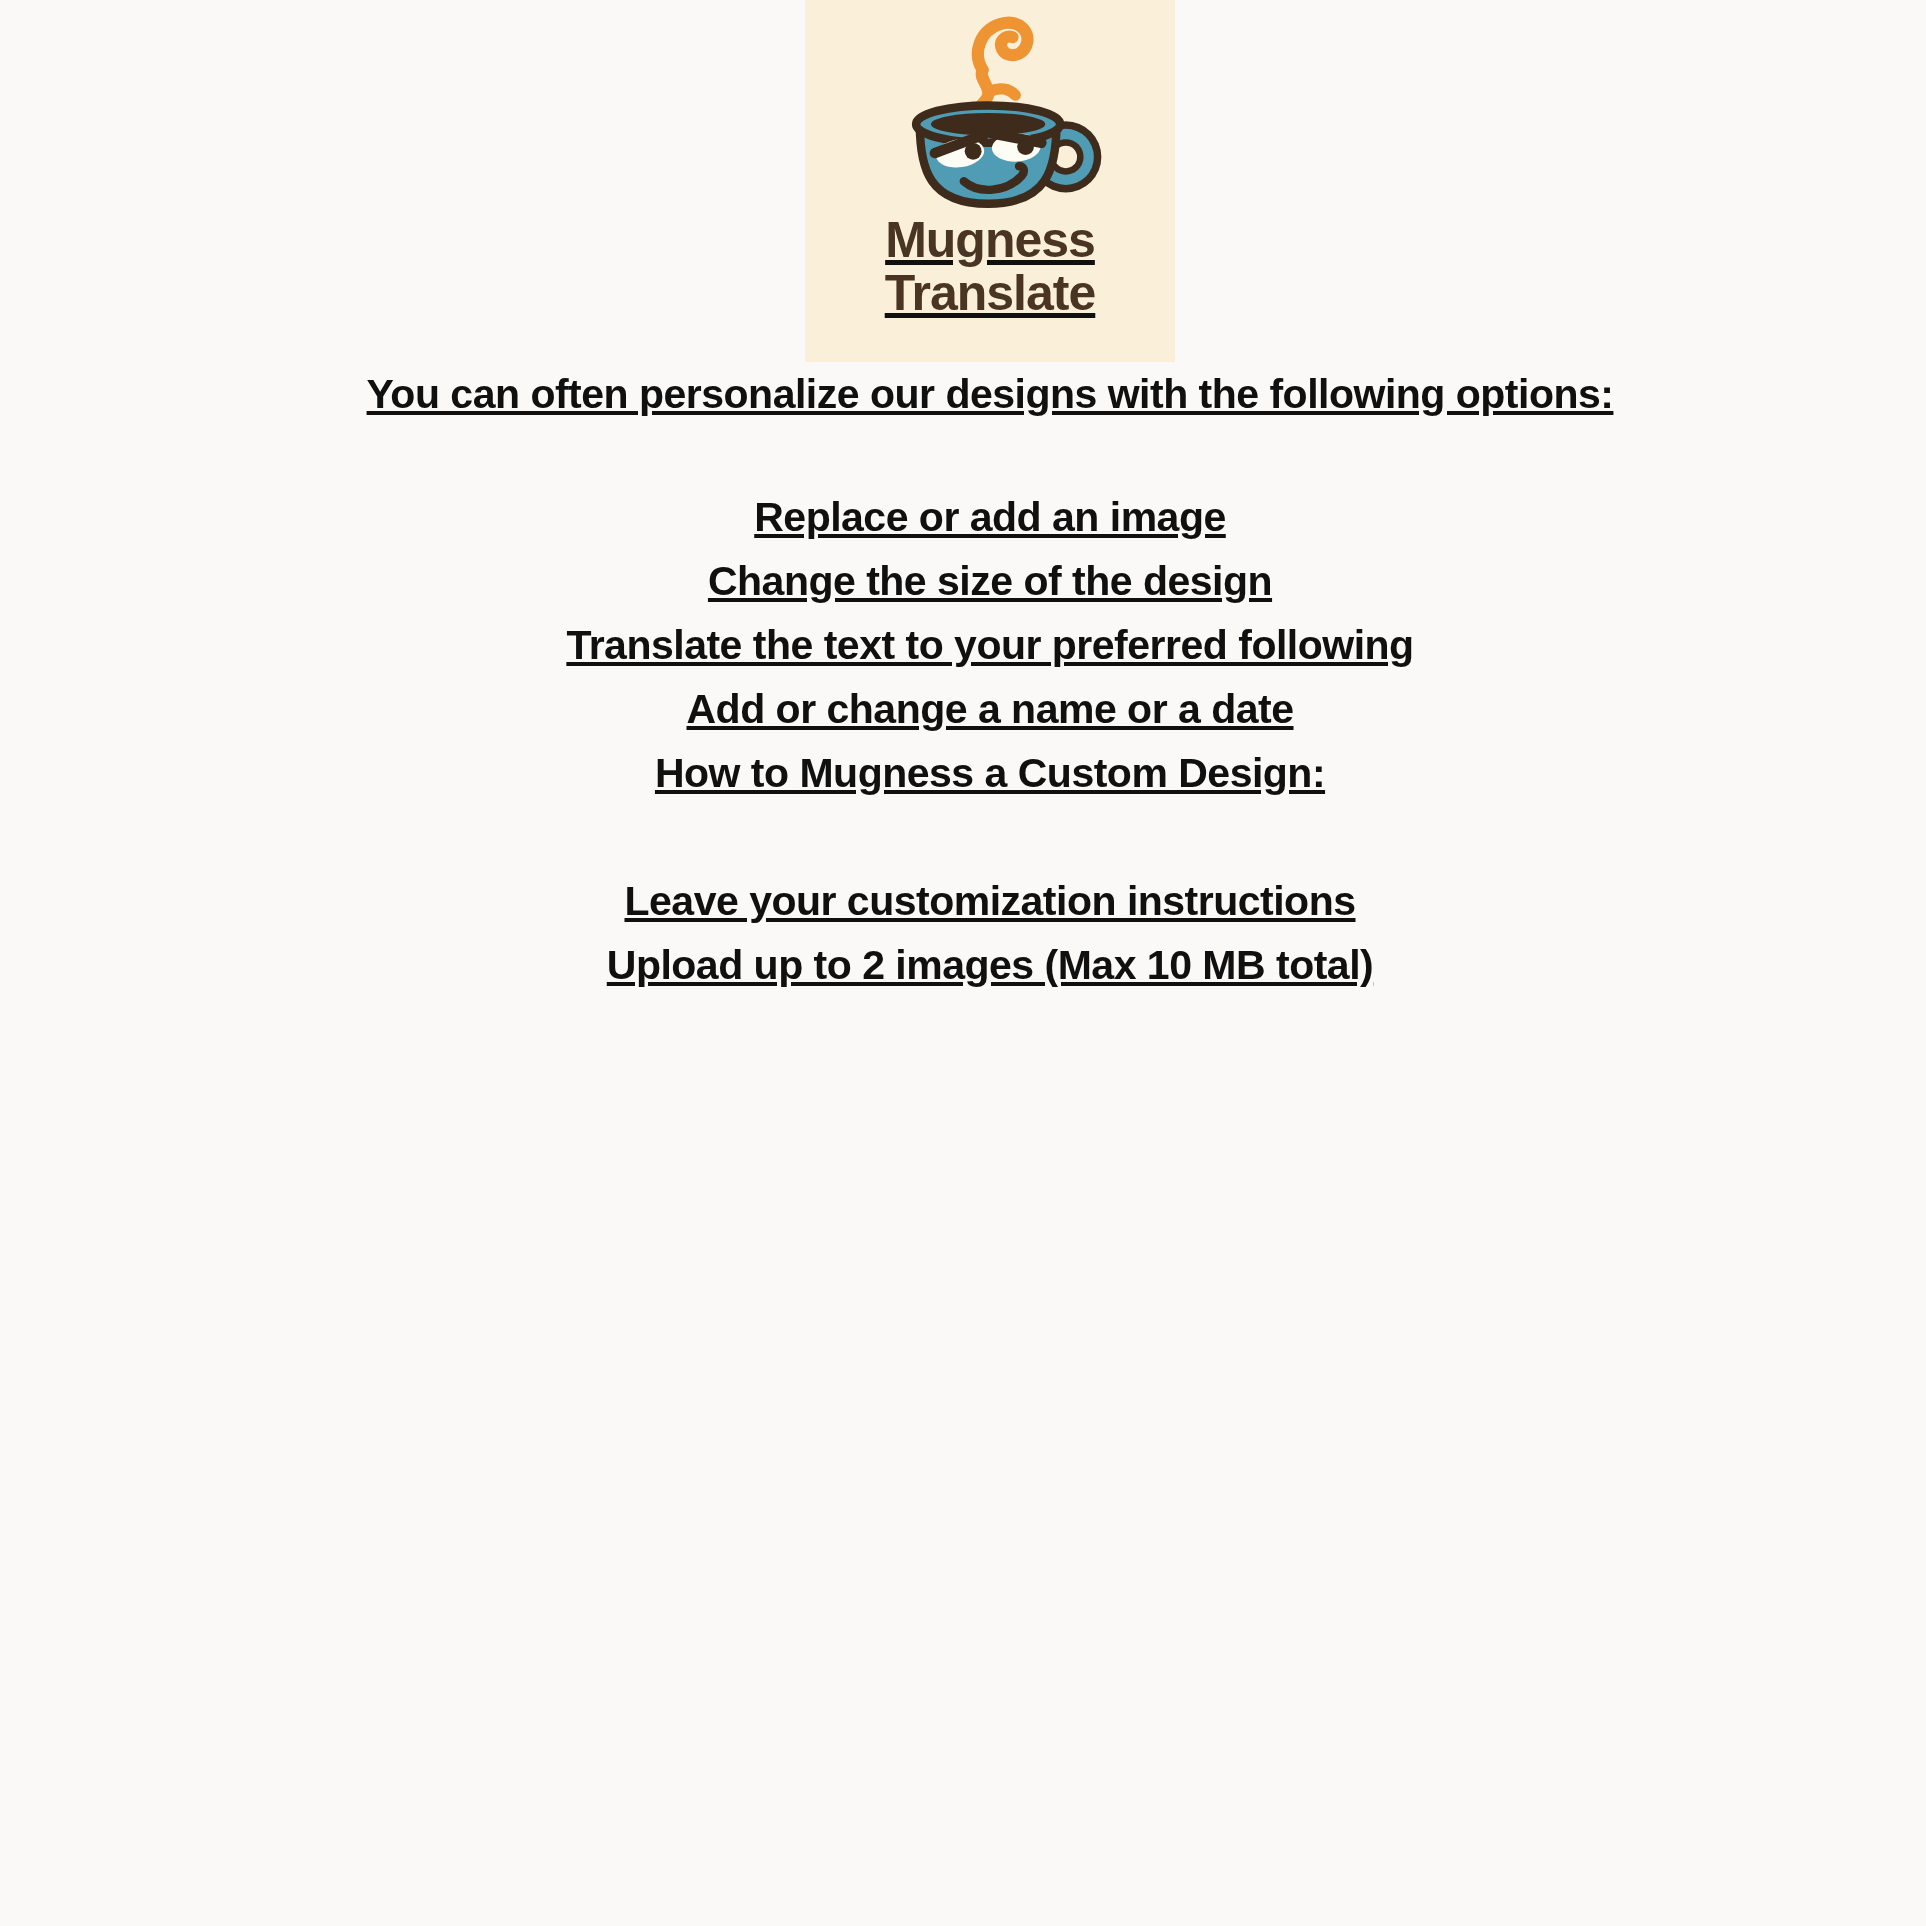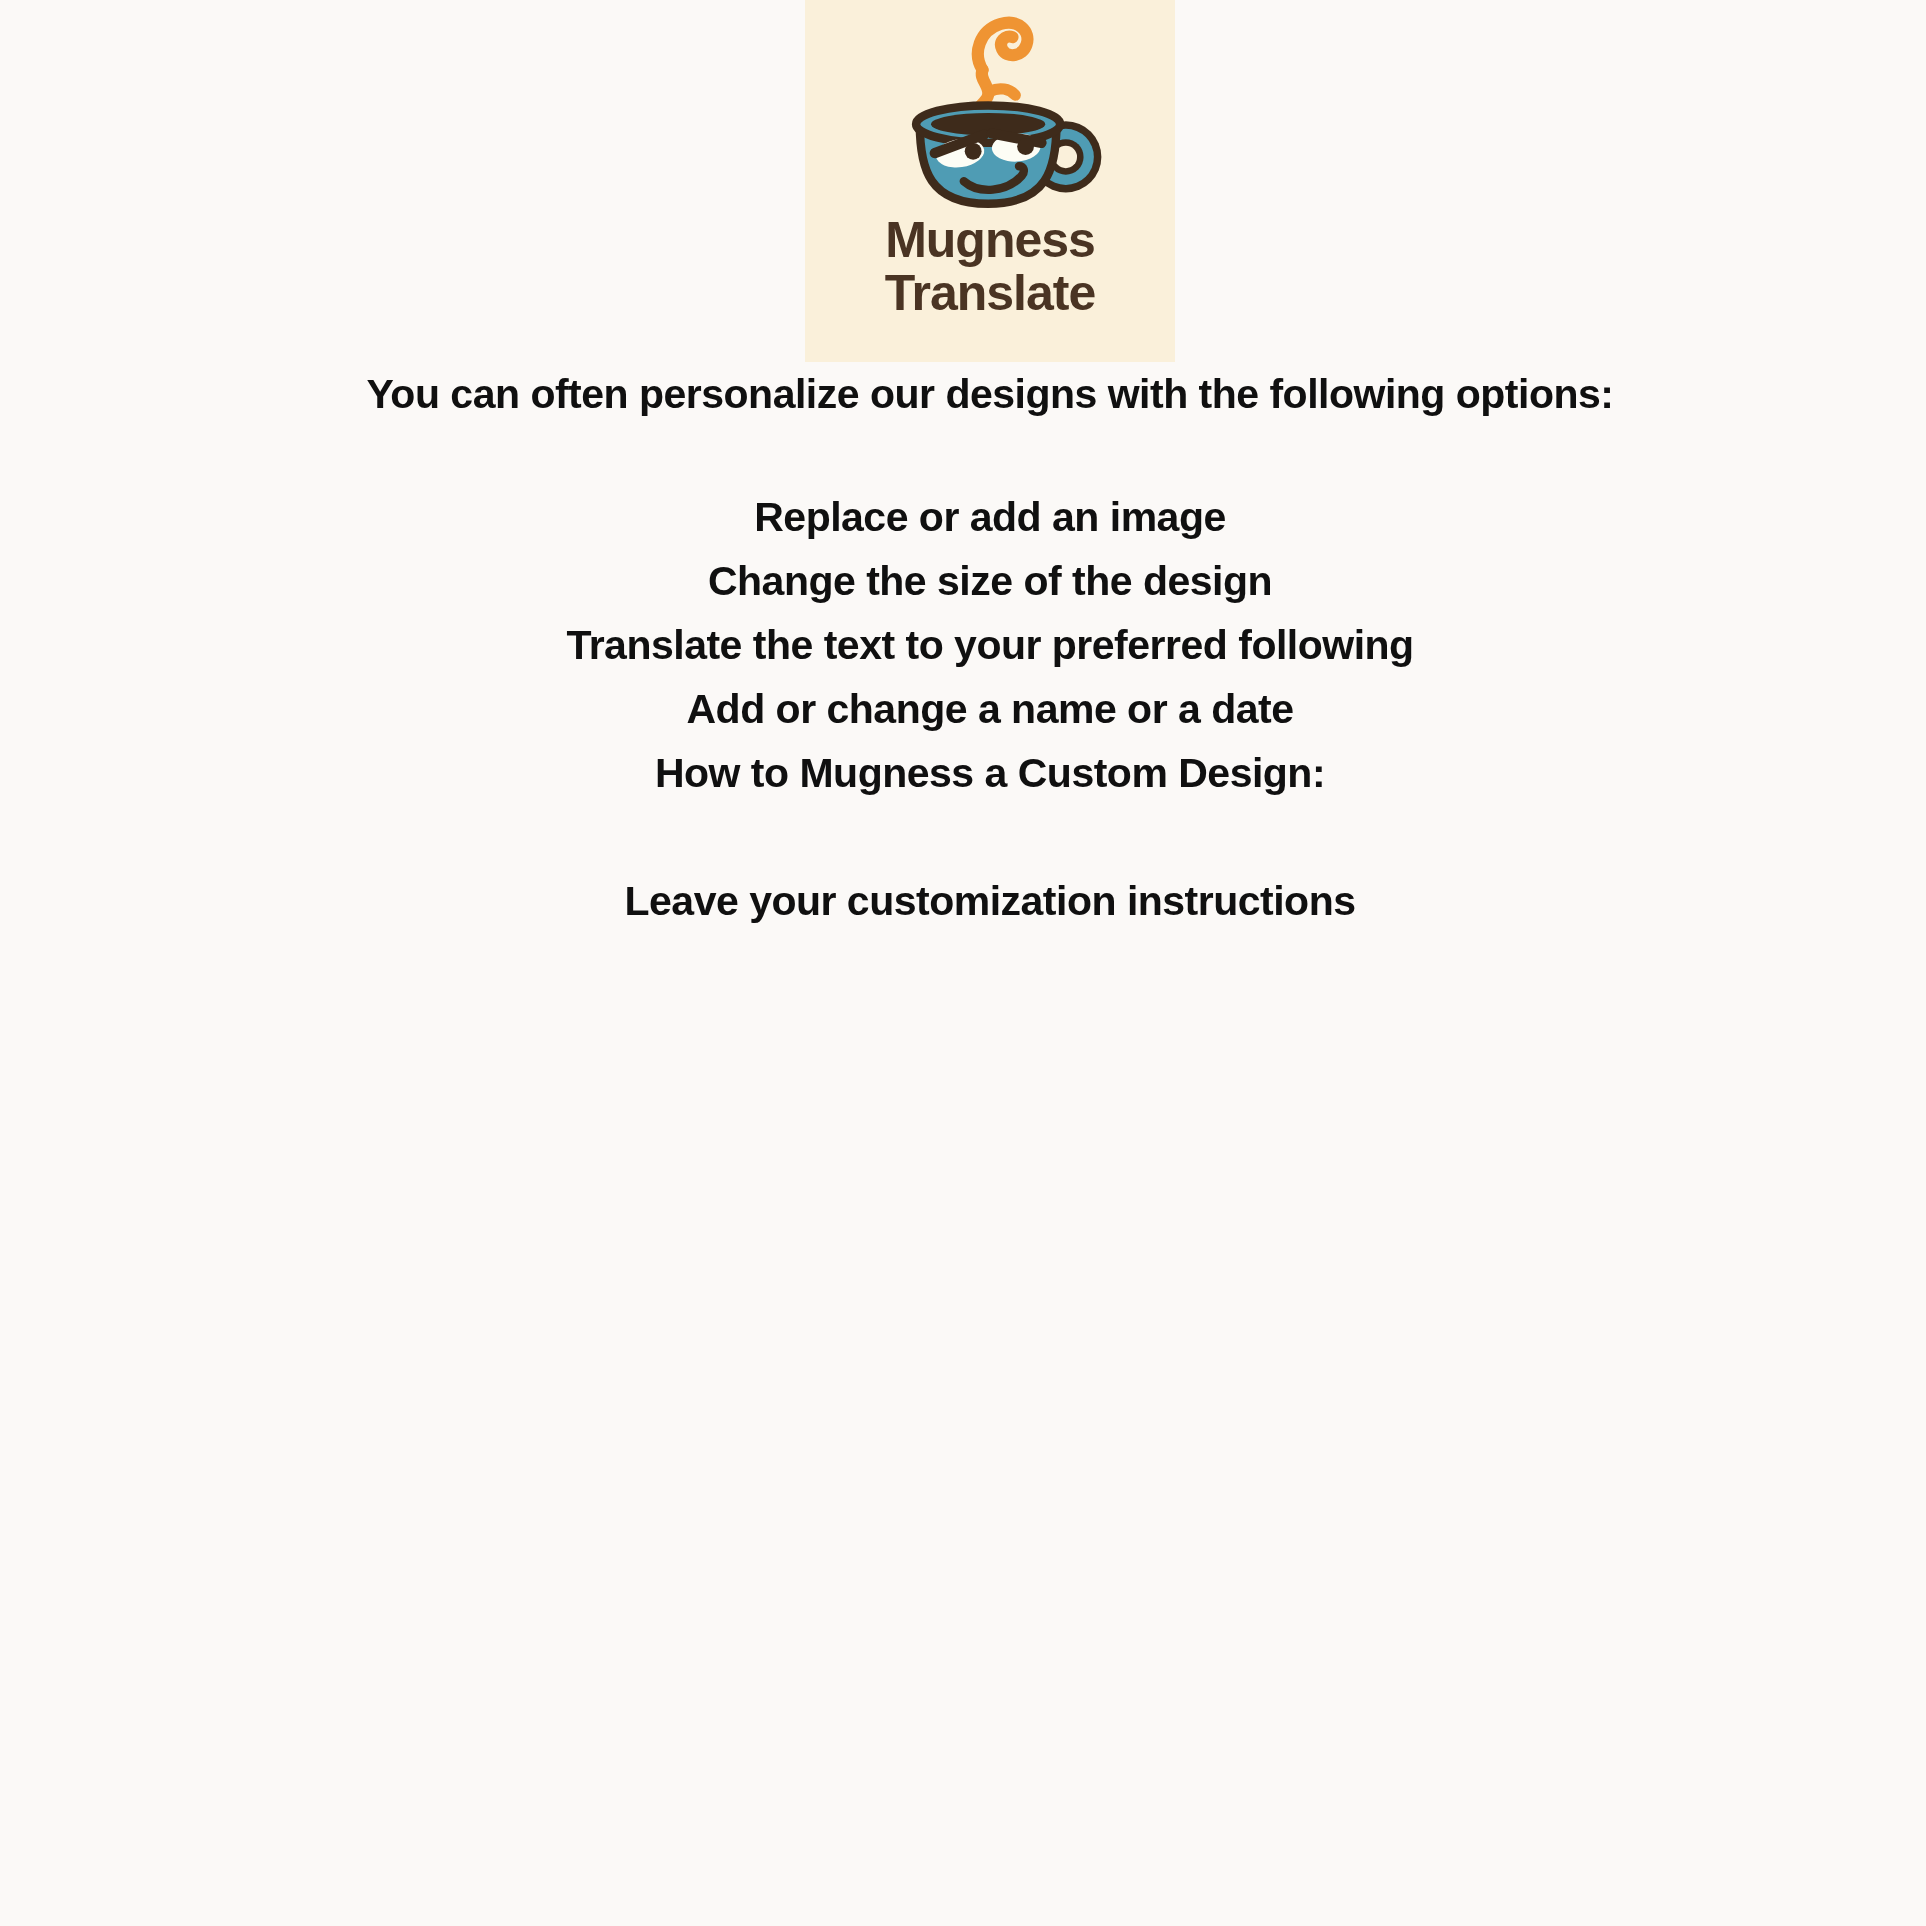--- a/index.html
+++ b/index.html
@@ -7,21 +7,21 @@
     width:1927px;height:1927px;
     background:#fbf9f7;
     font-family:"Liberation Sans",sans-serif;
     color:#101010;
     overflow:hidden;
   }
   .page{
     width:1927px;height:1927px;
     box-sizing:border-box;
     padding-left:53px;
-    display:flex;flex-direction:column;align-items:center;
+    display:flex;flex-direction:column;align-items:center;text-decoration:underline;
   }
   .logo-card{
     width:370px;height:362px;
     background:#faf0da;
     display:flex;flex-direction:column;align-items:center;
     flex:0 0 auto;
   }
   .mug-svg{margin-top:10px;flex:0 0 auto}
   .brand{
     font-weight:bold;
@@ -90,19 +90,20 @@
       <div class="line">Change the size of the design</div>
       <div class="line">Translate the text to your preferred following</div>
       <div class="line">Add or change a name or a date</div>
     </div>
 
     <p class="mt-70">How to Mugness a Custom Design:</p>
 
 
     <div class="mt-65">
       <div class="line">Leave your customization instructions</div>
+      <div class="line">Upload up to 2 images (Max 10 MB total)</div>
     </div>
 
 
   </main>
 
 </div>
 
 
 </body></html>

